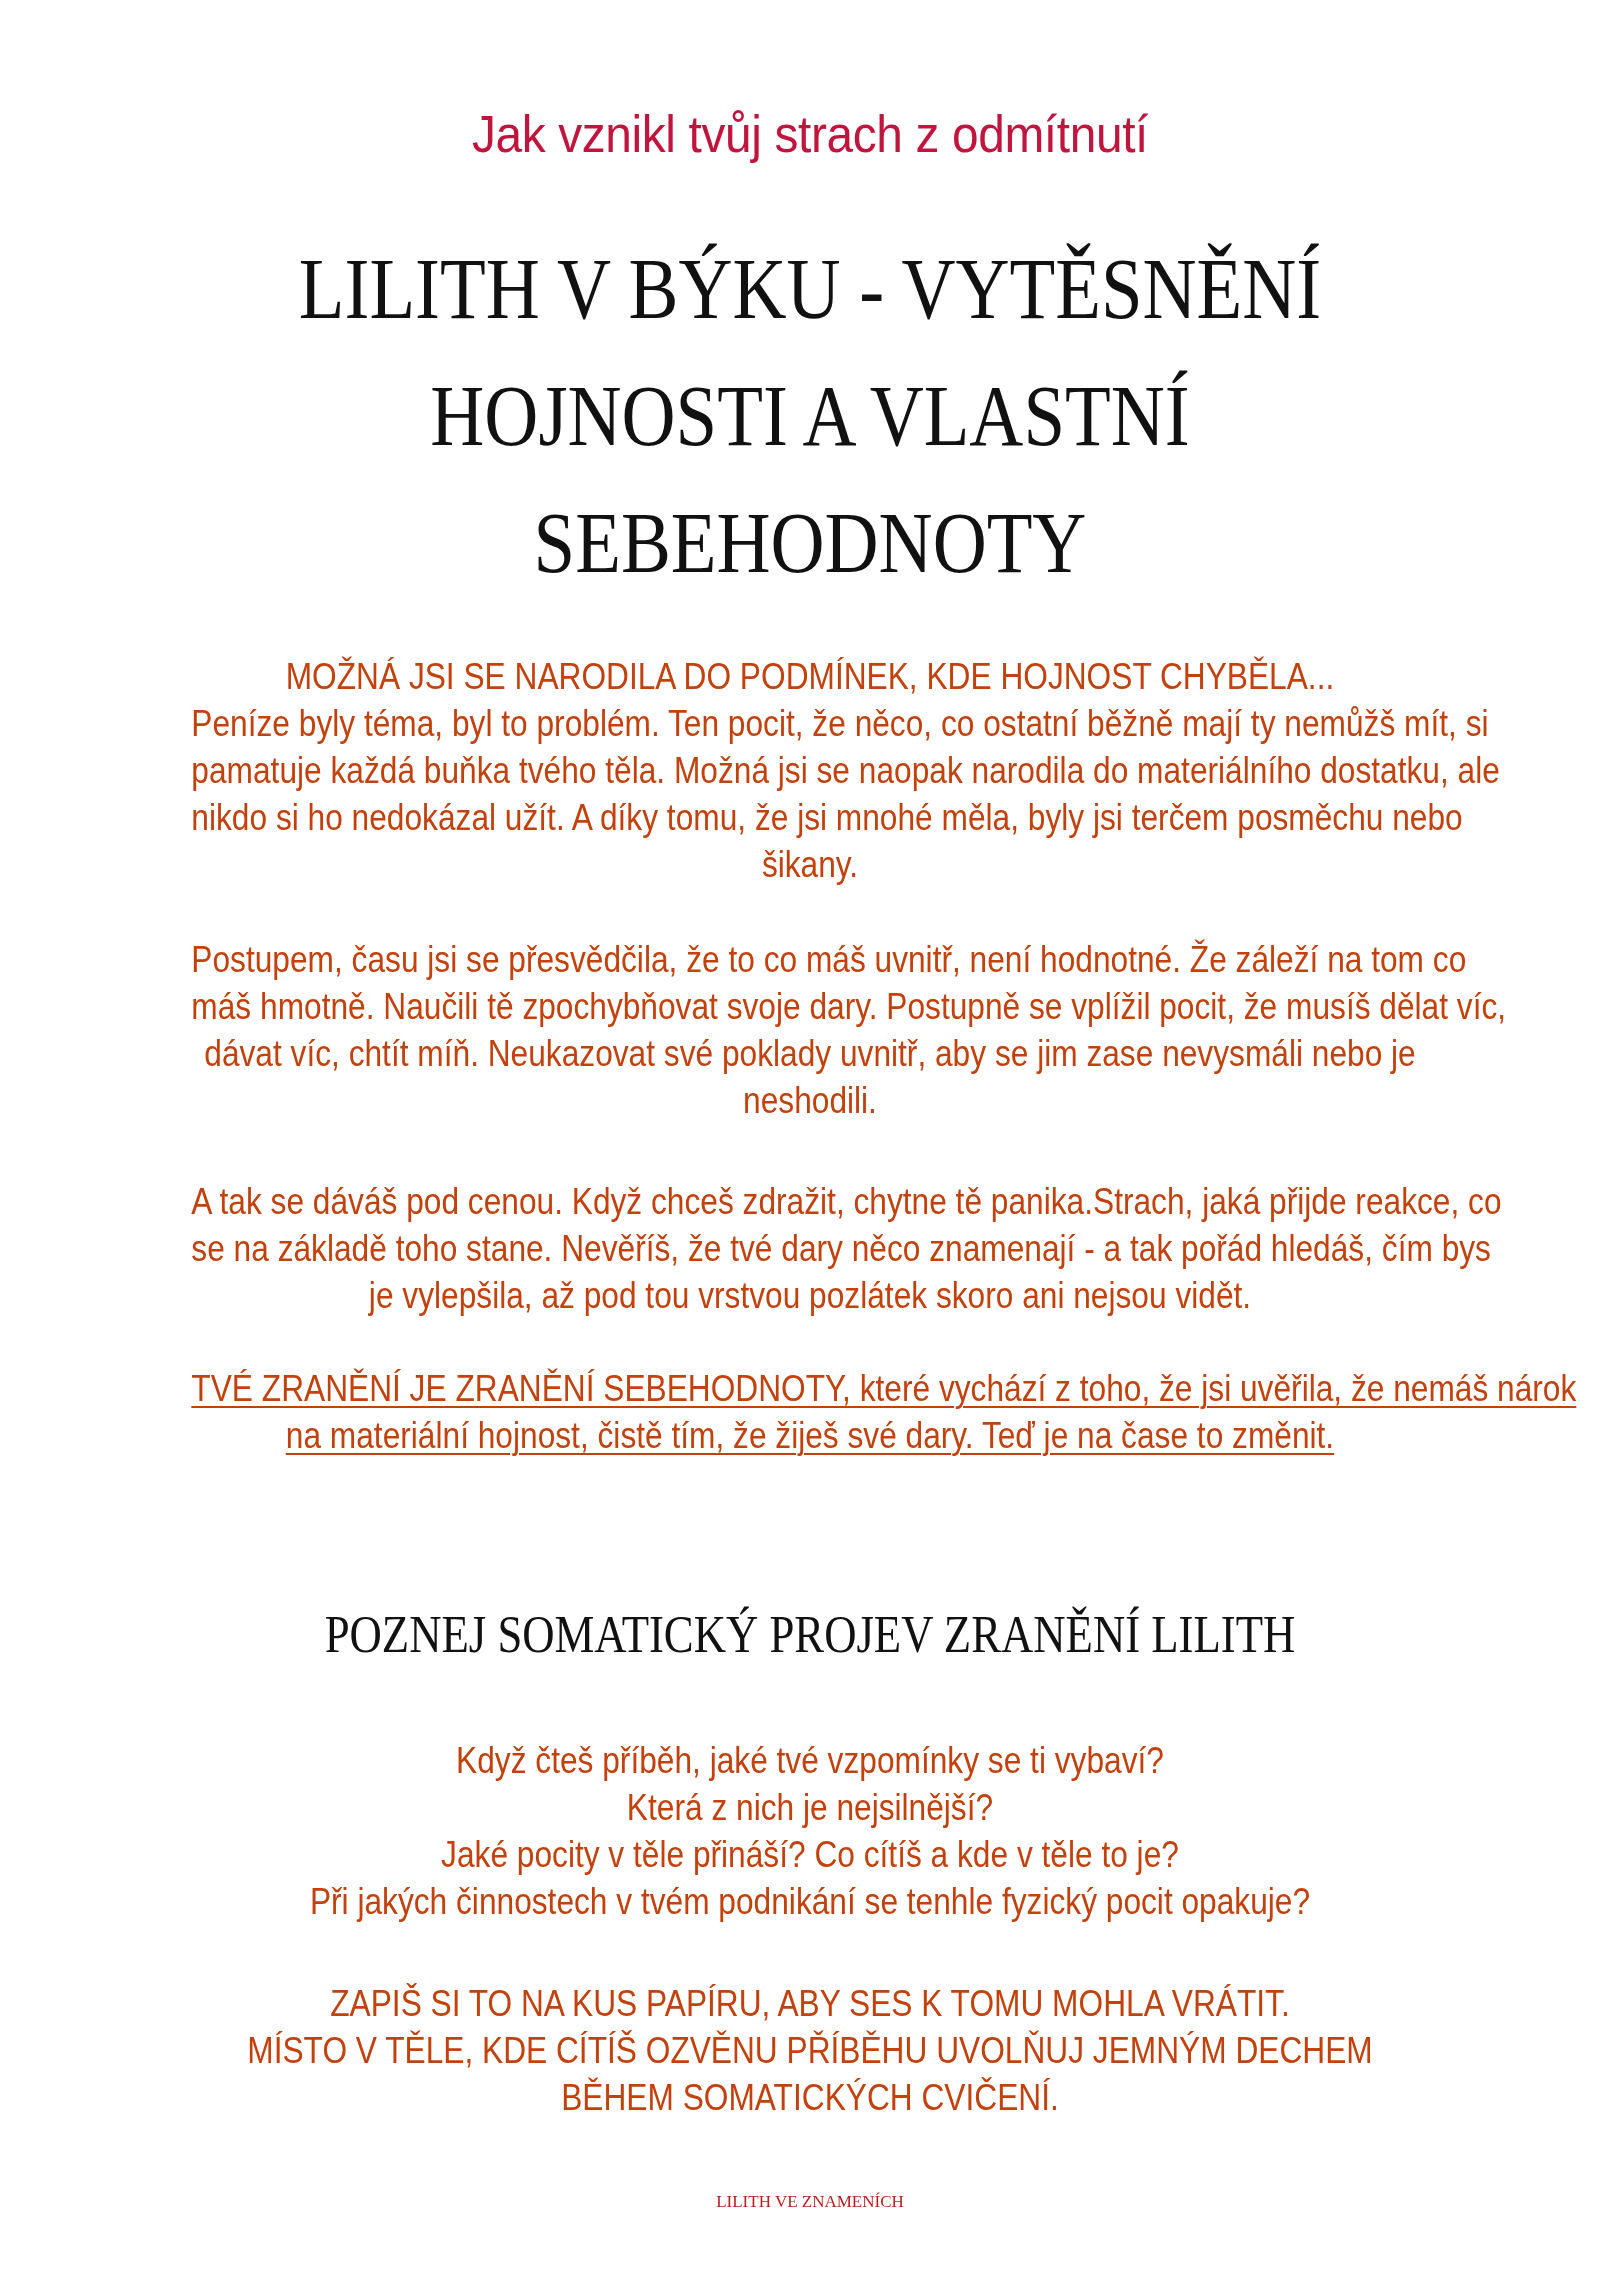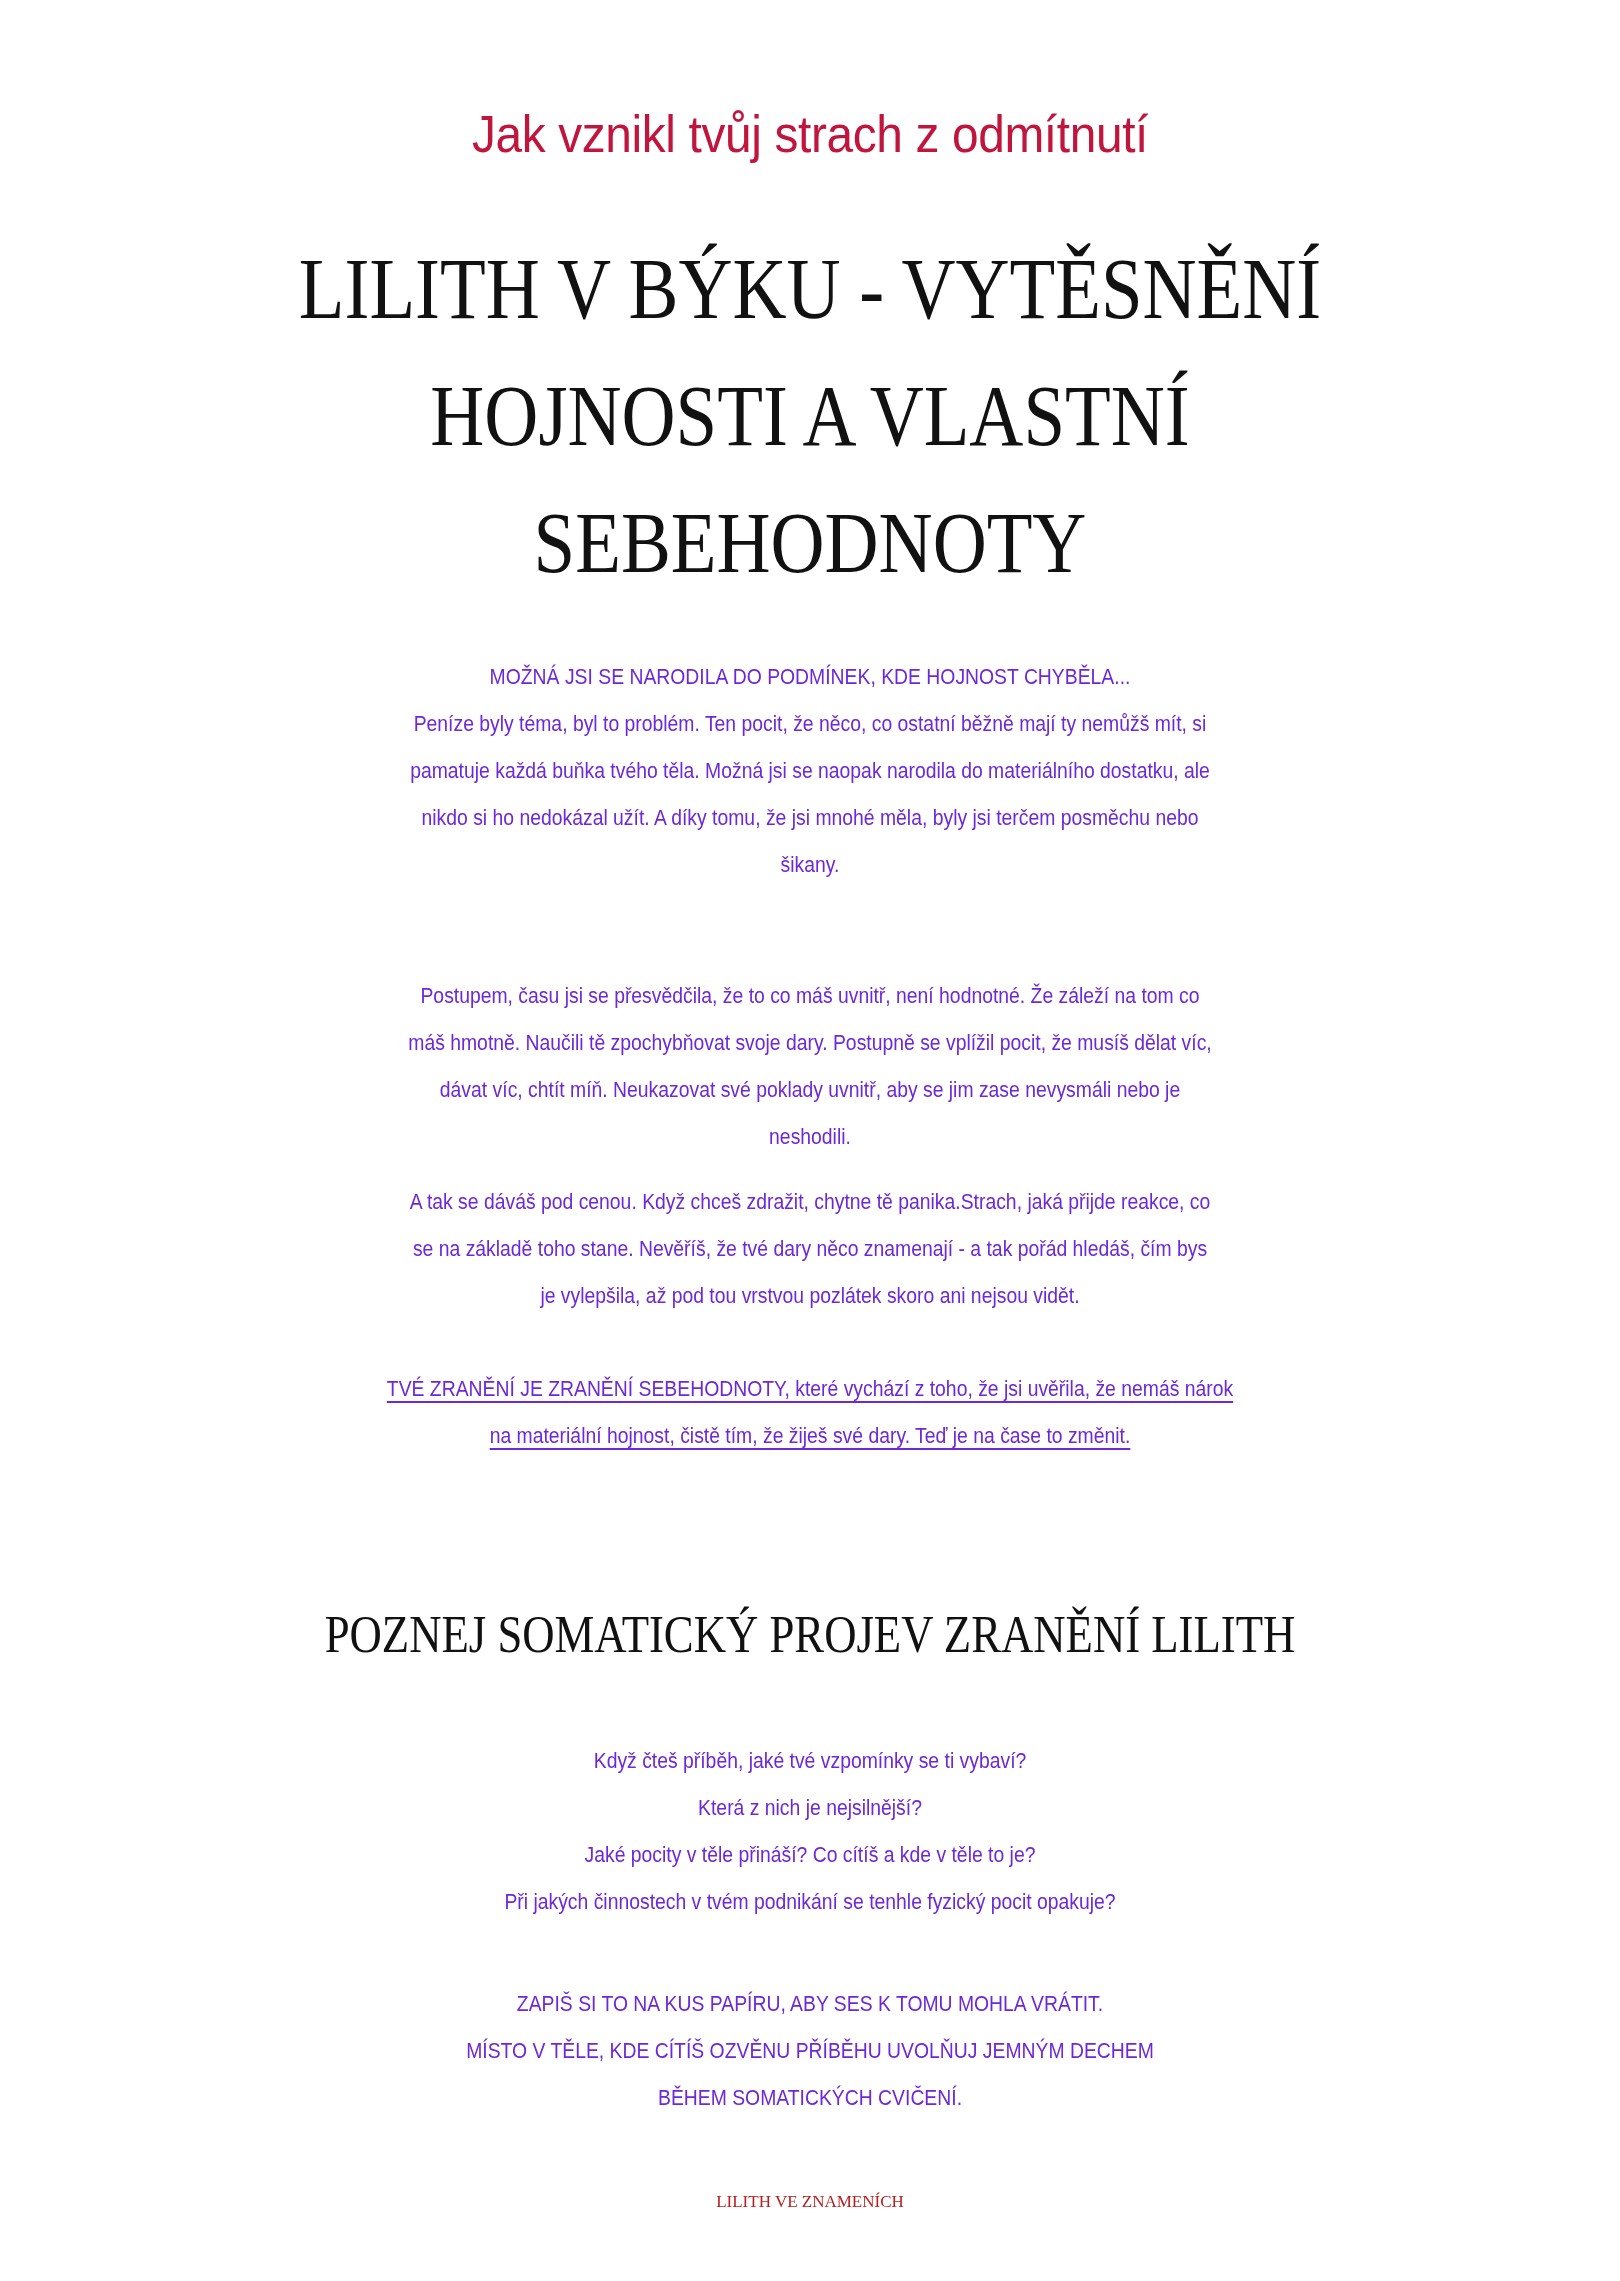--- a/index.html
+++ b/index.html
@@ -38,27 +38,27 @@
       line-height: 127px;
       color: #111111;
       transform: scaleX(0.86);
     }
     .title span { display: block; }
     .body-block {
       position: absolute;
       left: 107px; right: 107px;
       font-family: "Liberation Sans", sans-serif;
       font-weight: 300;
-      font-size: 22px;
+      font-size: 36px;
       line-height: 47px;
-      color: #6d28d9;
+      color: #c2410c;
     }
     .body-block .line { display: block; white-space: nowrap; transform: scaleX(0.88); }
     .p1 { top: 653px; }
-    .p2 { top: 936px; margin-top: 36px; }
+    .p2 { top: 936px; }
     .p3 { top: 1178px; }
     .p4 { top: 1365px; }
     .p4 .line { text-decoration: underline; text-decoration-thickness: 1.8px; text-underline-offset: 5.3px; }
     .section-title {
       position: absolute;
       left: 0; right: 0;
       top: 1604px;
       font-family: "Liberation Serif", serif;
       font-size: 52px;
       line-height: 62px;

